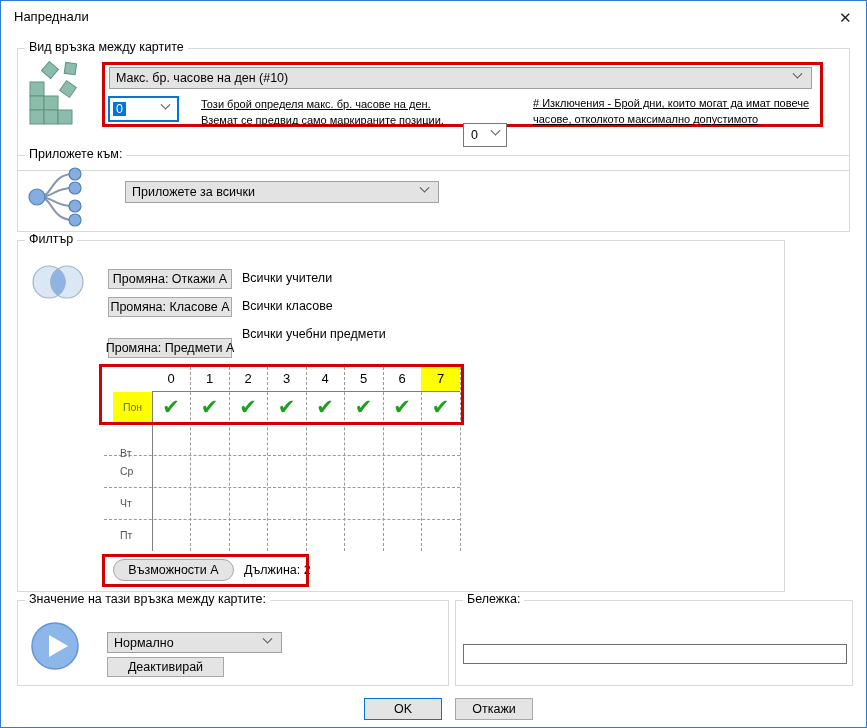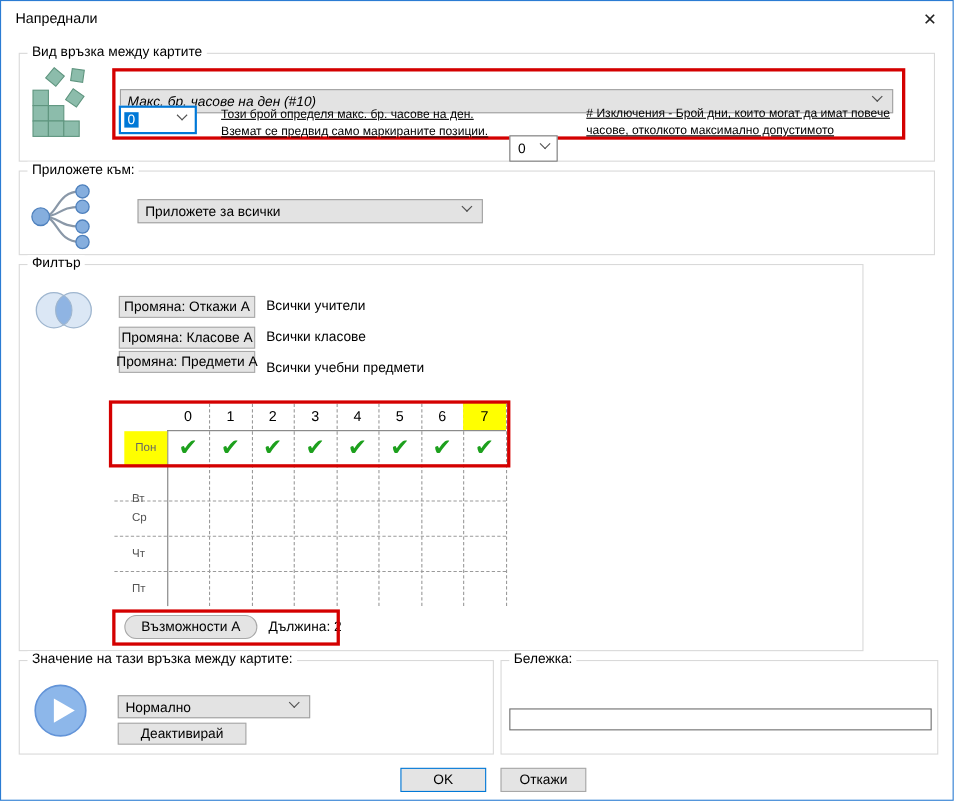--- a/index.html
+++ b/index.html
@@ -49,41 +49,41 @@
   .ok{border:1px solid var(--accent);}
 </style>
 </head>
 <body>
 
 <div class="dialog">
 
   <span class="abs title">Напреднали</span>
   <span class="abs close">✕</span>
 
-  <div class="abs group" style="left:16px;top:47px;width:833px;height:99px;">
+  <div class="abs group" style="left:16px;top:47px;width:833px;height:123px;">
     <span class="glabel">Вид връзка между картите</span>
   </div>
 
   <svg class="abs" style="left:27px;top:60px;" width="58" height="64" viewBox="0 0 58 64">
     <g fill="#8cbcab" stroke="#5f957f" stroke-width="1">
       <rect x="2" y="21" width="14" height="14"></rect>
       <rect x="2" y="35" width="14" height="14"></rect>
         <rect x="16" y="35" width="14" height="14"></rect>
       <rect x="2" y="49" width="14" height="14"></rect>
         <rect x="16" y="49" width="14" height="14"></rect>
         <rect x="30" y="49" width="14" height="14"></rect>
       <rect x="16" y="3" width="12" height="12" transform="rotate(40 22 9)"></rect>
       <rect x="37" y="2" width="11" height="11" transform="rotate(8 42 7)"></rect>
       <rect x="34" y="22" width="12" height="12" transform="rotate(35 40 28)"></rect>
     </g>
   </svg>
 
   <div class="abs redrect" style="left:101px;top:61px;width:721px;height:65px;"></div>
 
-  <div class="abs dd" style="left:108px;top:80px;width:703px;height:22px;font-style:italic;">
+  <div class="abs dd" style="left:108px;top:66px;width:703px;height:22px;">
     <span class="txt">Макс. бр. часове на ден (#10)</span>
     <span class="chev"></span>
   </div>
 
   <div class="abs combo-focus" style="left:107px;top:95px;width:71px;height:26px;">
     <span class="sel">0</span>
     <span class="chev" style="right:8px;"></span>
   </div>
 
   <div class="abs desc" style="left:200px;top:95px;">
@@ -139,21 +139,21 @@
   <div class="abs btn" style="left:107px;top:268px;width:124px;height:20px;">
     <span>Промяна: Откажи A</span>
   </div>
   <span class="abs text" style="left:241px;top:270px;">Всички учители</span>
 
   <div class="abs btn" style="left:107px;top:296px;width:124px;height:20px;">
     <span>Промяна: Класове A</span>
   </div>
   <span class="abs text" style="left:241px;top:298px;">Всички класове</span>
 
-  <div class="abs btn" style="left:107px;top:318px;width:124px;height:20px;">
+  <div class="abs btn" style="left:107px;top:337px;width:124px;height:20px;">
     <span>Промяна: Предмети A</span>
   </div>
   <span class="abs text" style="left:241px;top:326px;">Всички учебни предмети</span>
 
   <div class="abs gridline dashv" style="left:189px;top:366px;height:184px;"></div>
   <div class="abs gridline dashv" style="left:228px;top:366px;height:184px;"></div>
   <div class="abs gridline dashv" style="left:266px;top:366px;height:184px;"></div>
   <div class="abs gridline dashv" style="left:305px;top:366px;height:184px;"></div>
   <div class="abs gridline dashv" style="left:343px;top:366px;height:184px;"></div>
   <div class="abs gridline dashv" style="left:382px;top:366px;height:184px;"></div>

